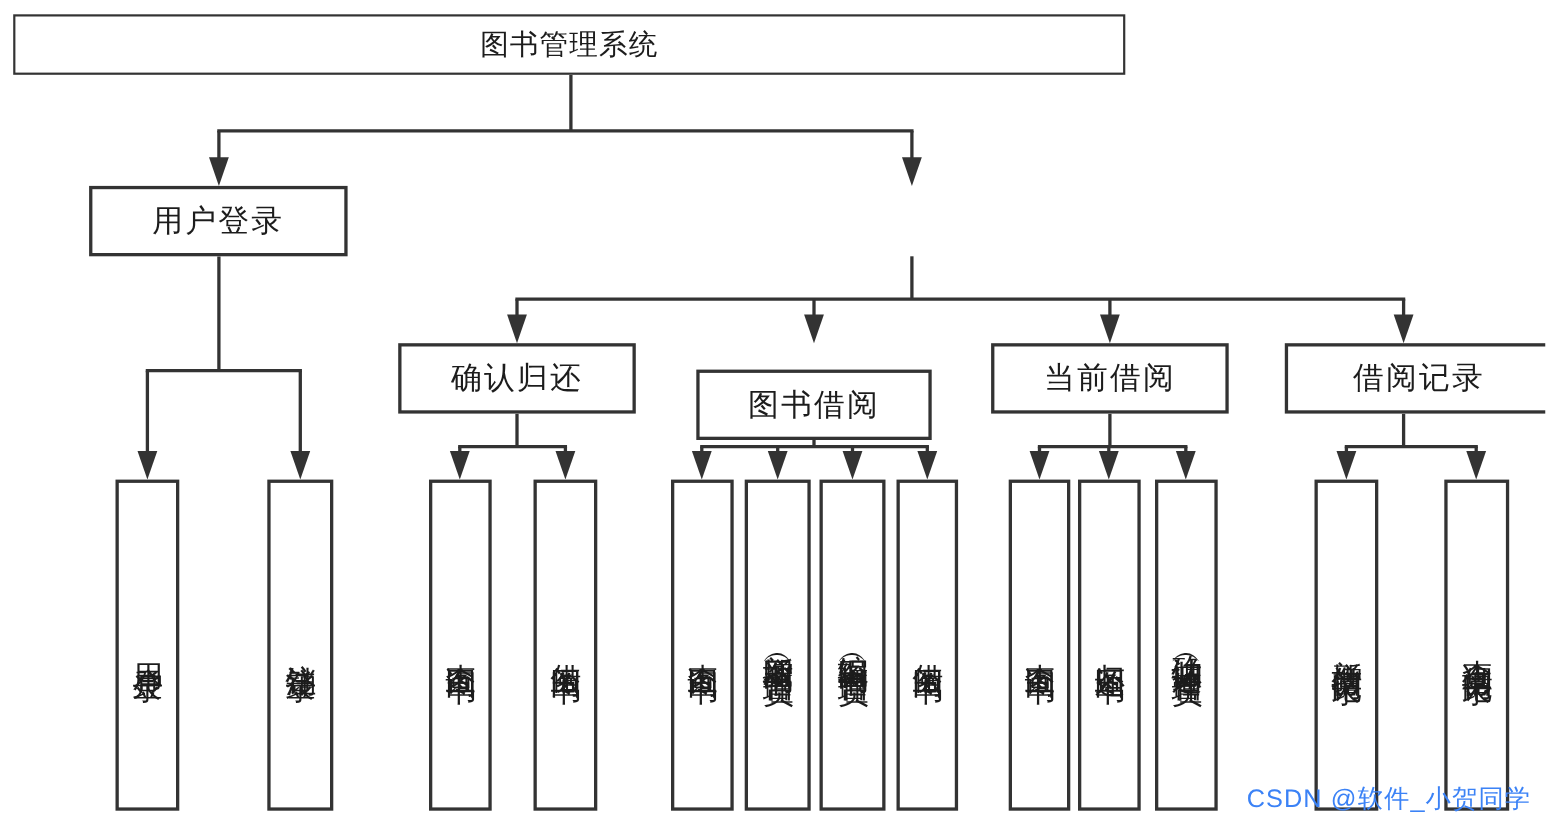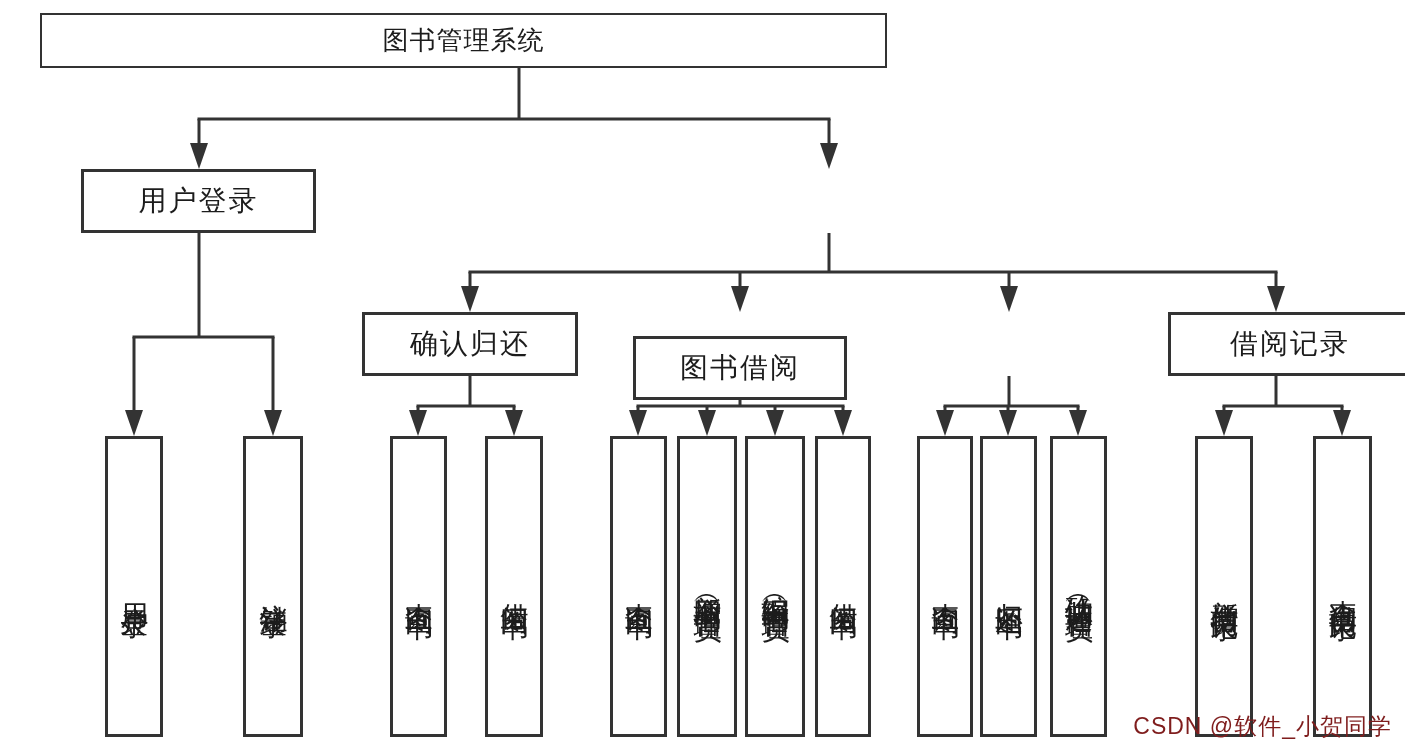--- a/index.html
+++ b/index.html
@@ -43,21 +43,21 @@
     letter-spacing: 3px;
     line-height: 1;
     white-space: nowrap;
   }
   .watermark {
     position: absolute;
     top: 711px;
     right: 13px;
     font-size: 23px;
     letter-spacing: 1px;
-    color: #7f1d1d;
+    color: #3b82f6;
   }
 </style>
 </head>
 <body>
 
 <div class="canvas">
 
   <svg class="connectors" viewBox="0 0 1405 747" fill="#333333" stroke="#333333" stroke-width="3" stroke-linecap="butt">
 
     <g>
@@ -127,34 +127,37 @@
     <g>
       <path d="M1276 376 L1276 406" fill="none"></path>
       <path d="M1222.5 406 L1343.5 406" fill="none"></path>
       <path d="M1224 406 L1224 416" fill="none"></path>
       <polygon points="1215,410 1233,410 1224,436" stroke="none"></polygon>
       <path d="M1342 406 L1342 416" fill="none"></path>
       <polygon points="1333,410 1351,410 1342,436" stroke="none"></polygon>
     </g>
   </svg>
 
-  <div class="node node-root" style="left:12px; top:13px; width:847px; height:55px;margin-left:28px;">
+  <div class="node node-root" style="left:12px; top:13px; width:1011px; height:55px;">
     <span>图书管理系统</span>
   </div>
 
   <div class="node node-h" style="left:81px; top:169px; width:235px; height:64px;">
     <span>用户登录</span>
   </div>
 
   <div class="node node-h" style="left:362px; top:312px; width:216px; height:64px;">
     <span>确认归还</span>
   </div>
   <div class="node node-h" style="left:633px; top:312px; width:214px; height:64px;margin-top:24px;">
     <span>图书借阅</span>
   </div>
+  <div class="node node-h" style="left:901px; top:312px; width:216px; height:64px;">
+    <span>当前借阅</span>
+  </div>
   <div class="node node-h" style="left:1168px; top:312px; width:244px; height:64px;">
     <span>借阅记录</span>
   </div>
 
   <div class="node node-v" style="left:105px; top:436px; width:58px; height:301px;">
     <span class="vtext">用户登录</span>
   </div>
   <div class="node node-v" style="left:243px; top:436px; width:60px; height:301px;">
     <span class="vtext">注销登录</span>
   </div>

